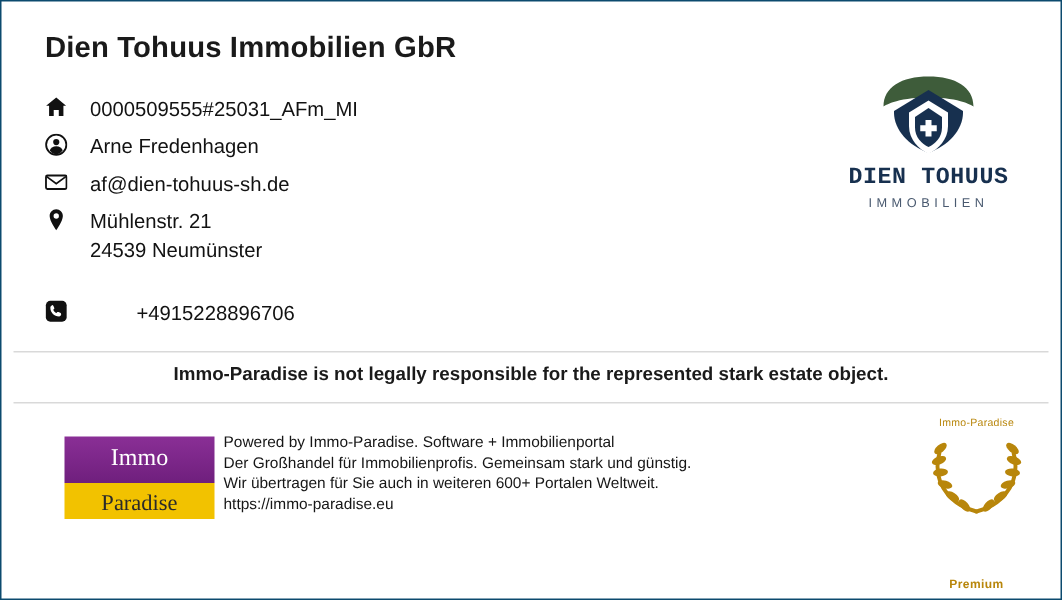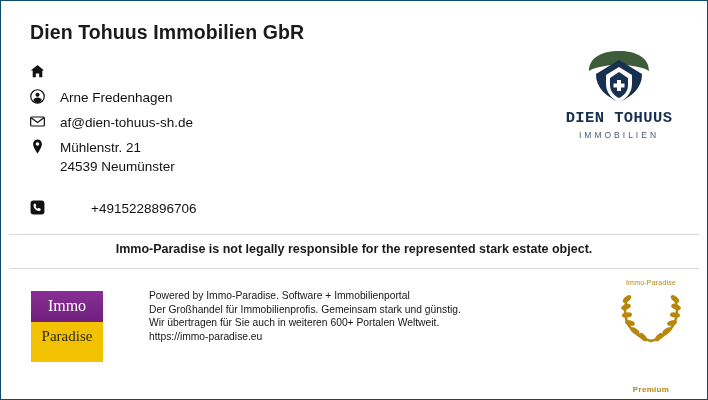--- a/index.html
+++ b/index.html
@@ -122,41 +122,41 @@
     position: absolute;
     left: 0;
     right: 0;
     top: 275px;
     bottom: 0;
   }
 
   
   .ip-badge {
     position: absolute;
-    left: 30px;
+    left: 42px;
     top: 15px;
-    width: 72px;
+    width: 100px;
     border-radius: 10px;
   }
   .ip-top {
     background: #7d2b8b;
     background: linear-gradient(180deg, #8a2f96 0%, #6f1f7d 100%);
     color: #ffffff;
     font-family: "Liberation Serif", serif;
     font-size: 16px;
     text-align: center;
     padding: 6px 0 7px;
   }
   .ip-bottom {
     background: #f2c200;
     color: #2a2a2a;
     font-family: "Liberation Serif", serif;
     font-size: 15px;
     text-align: center;
-    padding: 6px 0 17px;
+    padding: 6px 0 1px;
   }
 
   
   .foot-text {
     position: absolute;
     left: 148px;
     top: 13px;
     width: 420px;
     font-size: 10.3px;
     line-height: 13.6px;
@@ -207,20 +207,21 @@
   <div class="title">Dien Tohuus Immobilien GbR</div>
 
   <div class="contact">
 
     <div class="crow">
       <span class="cicon">
         <svg width="15" height="15" viewBox="0 0 16 16">
           <path fill="#111" d="M8 1L0.8 7h2.1v7.2h3.3V10h3.6v4.2h3.3V7H15L8 1z"></path>
         </svg>
       </span>
+      <span class="ctext">0000509555#25031_AFm_MI</span>
     </div>
 
     <div class="crow">
       <span class="cicon">
         <svg width="15" height="15" viewBox="0 0 16 16">
           <circle cx="8" cy="8" r="7.2" fill="none" stroke="#111" stroke-width="1.3"></circle>
           <circle cx="8" cy="6.1" r="2.2" fill="#111"></circle>
           <path fill="#111" d="M8 9c-2.3 0-4.1 1.3-4.6 3.1A7 7 0 0 0 8 15.1a7 7 0 0 0 4.6-3C12.1 10.3 10.3 9 8 9z"></path>
         </svg>
       </span>

